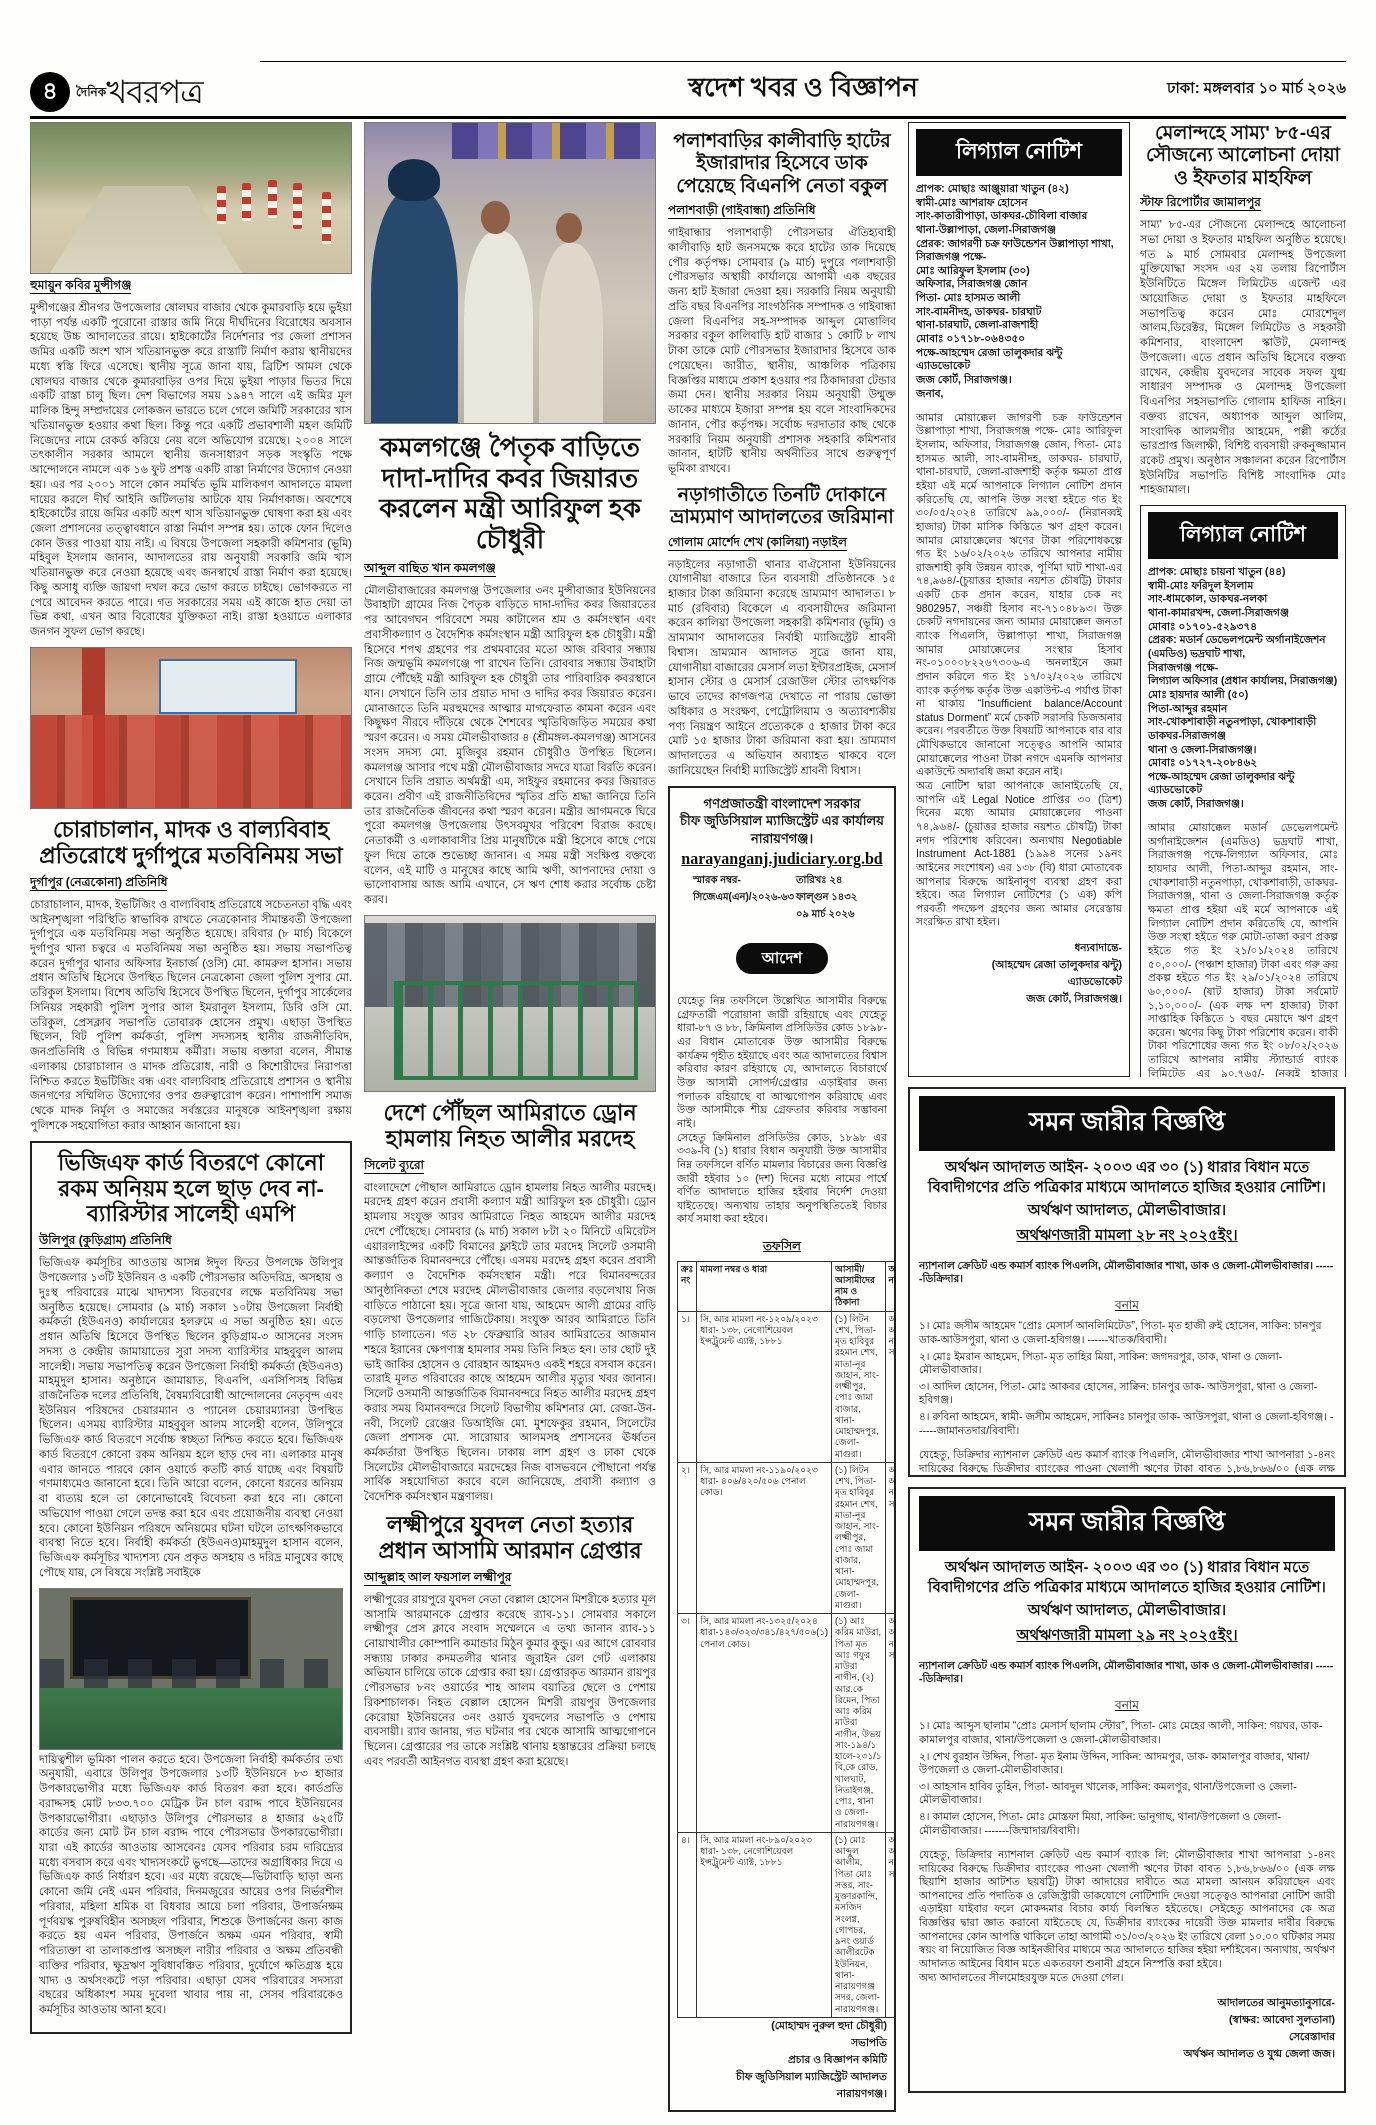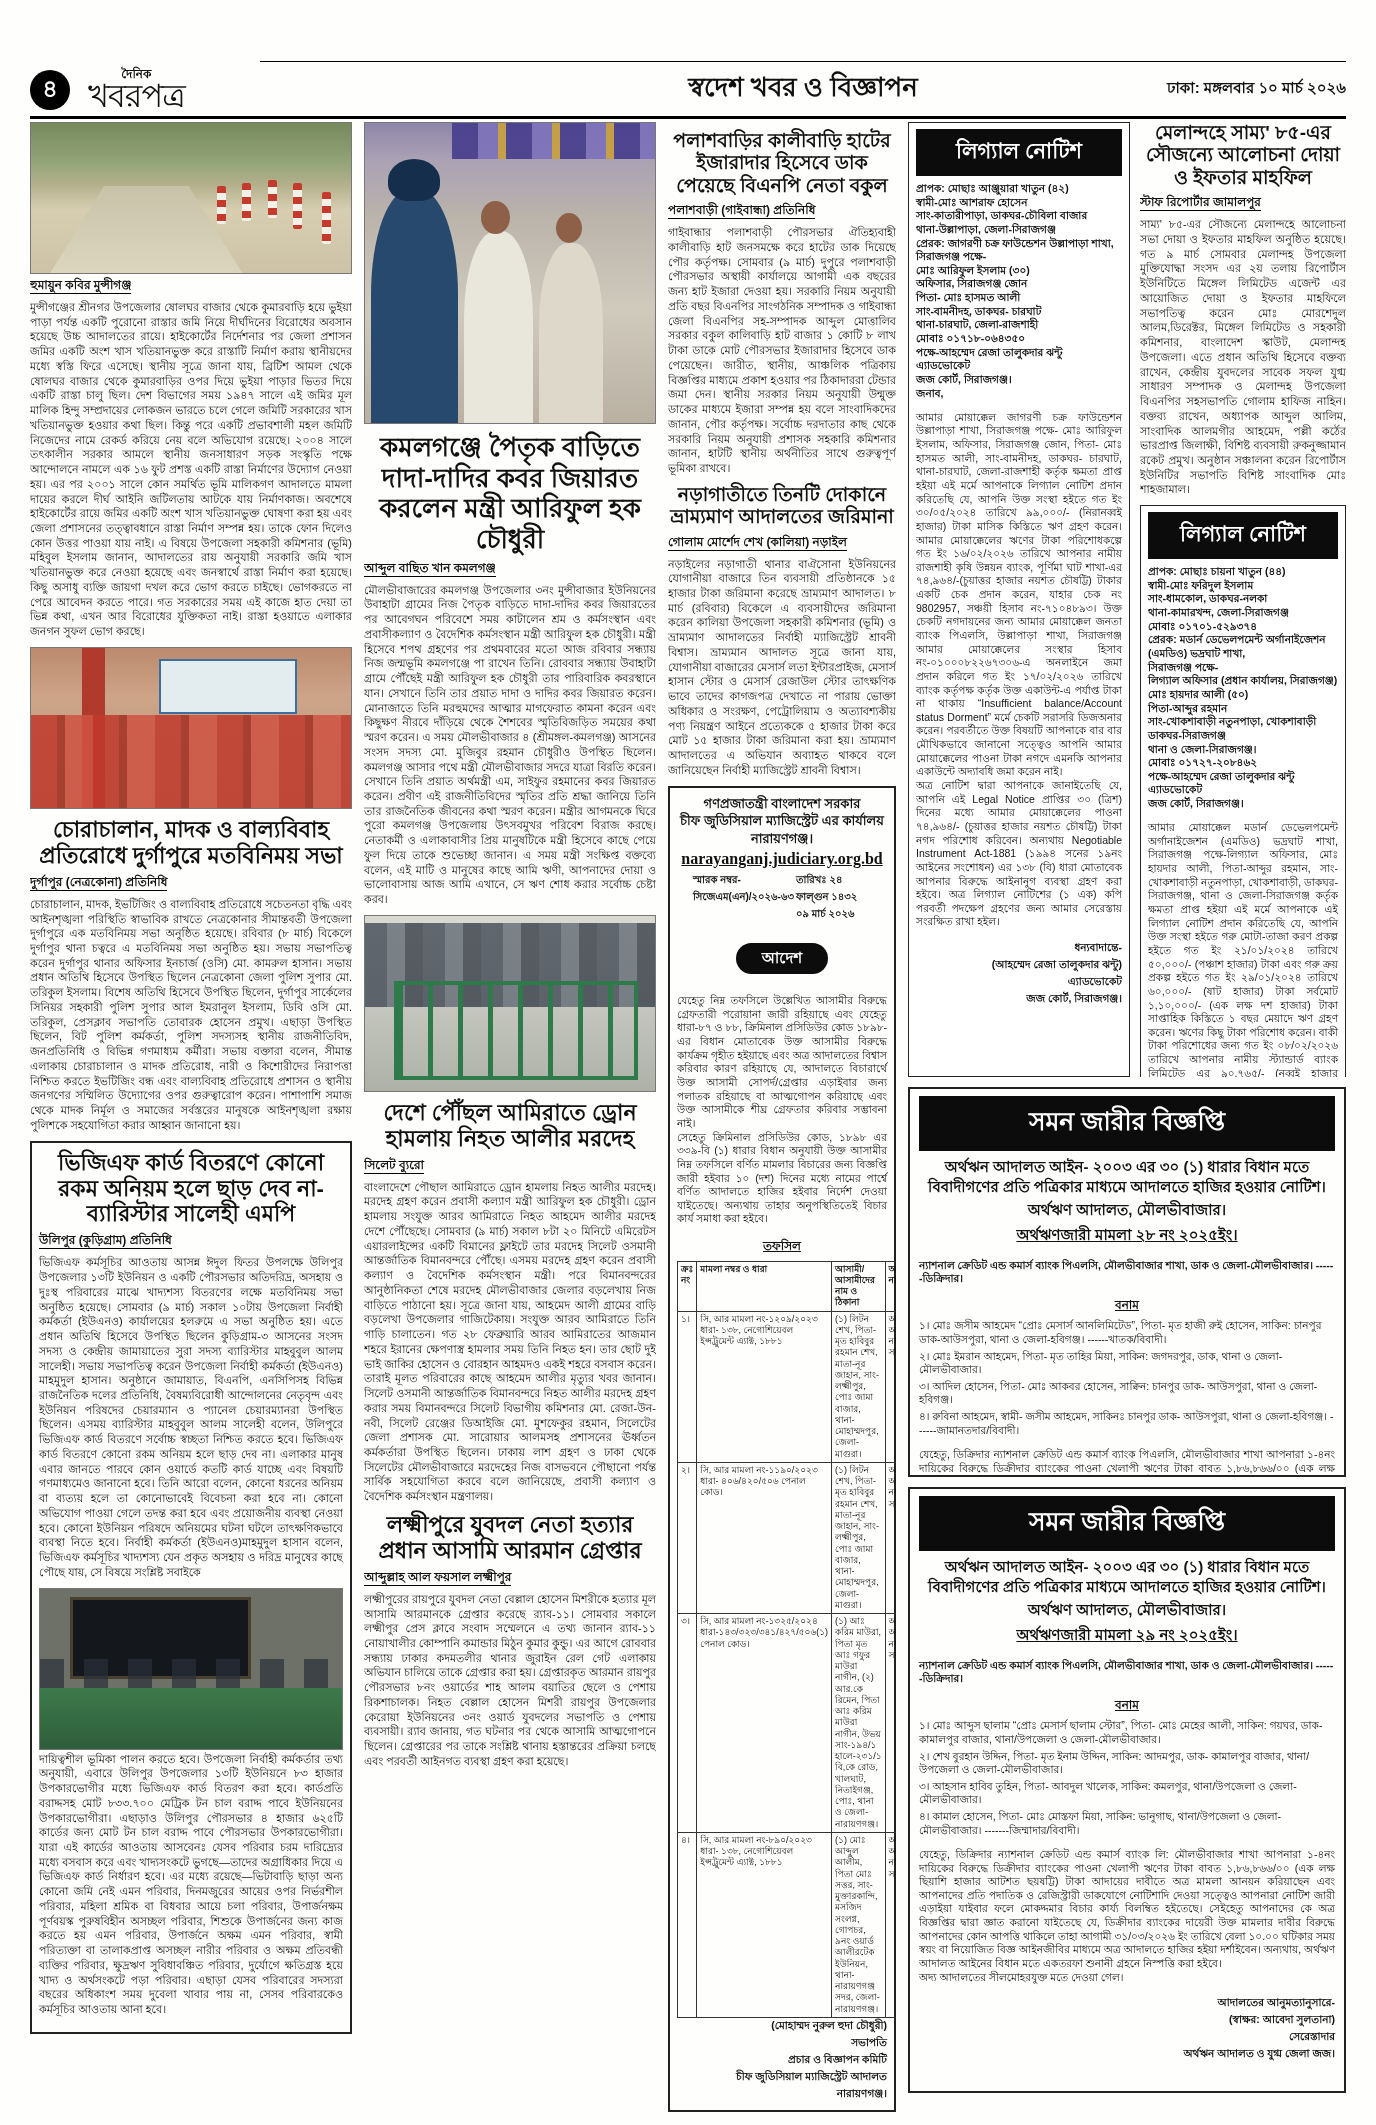--- a/index.html
+++ b/index.html
@@ -2,21 +2,21 @@
 <html><head>
 <meta charset="utf-8">
 <style>
   html,body{margin:0;padding:0;background:#e8e8e4;}
   body{font-family:"Liberation Sans","DejaVu Sans",sans-serif;color:#111;}
   .page{position:relative;width:1376px;height:2125px;background:#fefefc;margin:0 auto;overflow:hidden;}
   
   header{position:absolute;top:50px;left:30px;right:30px;height:66px;border-bottom:3px solid #000;display:flex;align-items:flex-end;}
   .mast{display:flex;align-items:center;gap:6px;padding-bottom:4px;min-width:230px;}
   .pgnum{width:40px;height:40px;border-radius:50%;background:#000;color:#fff;font-size:24px;font-weight:bold;display:flex;align-items:center;justify-content:center;}
-  .mastlogo{display:flex;flex-direction:column;line-height:1;margin-left:12px;}
+  .mastlogo{display:flex;flex-direction:row;line-height:1;}
   .mast-small{font-size:12px;font-weight:bold;align-self:center;}
   .mast-big{font-size:32px;font-weight:normal;letter-spacing:-1px;}
   .head-mid{flex:1;border-top:1.5px solid #000;height:54px;position:relative;display:flex;align-items:center;justify-content:center;}
   .section-title{font-size:26px;font-weight:bold;}
   .dateline{position:absolute;right:0;top:14px;font-size:15px;font-weight:bold;}
   
   main{position:absolute;top:122px;left:30px;right:30px;bottom:10px;display:flex;gap:12px;}
   .col{overflow:hidden;}
   .col1{width:322px;}
   .col2{width:292px;}
@@ -42,21 +42,21 @@
   .bar-md{font-size:21px;}
   .bar-lg{font-size:25px;}
   .lnotice{border:1.5px solid #222;padding:6px 7px;background:#fff;}
   .boxed{border:2px solid #222;padding:7px;margin-top:8px;}
   .summons{border:2px solid #222;padding:7px 9px;overflow:hidden;}
   .s1{height:372px;}
   .s2{height:588px;}
   .s-law{font-size:15px;font-weight:bold;text-align:center;line-height:1.3;margin:2px 0;}
   .s-court{font-size:15px;font-weight:bold;text-align:center;}
   .s-case{font-size:15px;font-weight:bold;text-align:center;text-decoration:underline;margin-bottom:4px;}
-  .versus{font-weight:bold;text-align:center;font-size:12px;margin:3px 0;text-decoration:underline;}
+  .versus{font-weight:normal;text-align:center;font-size:12px;margin:3px 0;text-decoration:underline;}
   .defendant{margin:3px 0;}
   
   .courtbox{border:2px solid #222;padding:7px;margin-top:8px;}
   .gov-lines{font-size:13px;font-weight:bold;text-align:center;line-height:1.35;}
   .court-url{font-family:"Liberation Serif","DejaVu Serif",serif;font-size:16px;font-weight:bold;text-align:center;text-decoration:underline;margin:3px 0;}
   .memo-row{display:flex;justify-content:space-between;font-size:10px;font-weight:bold;margin:4px 16px;}
   .order-pill{display:block;margin:20px auto;background:#0c0c0c;color:#fff;border-radius:16px;padding:3px 26px;font-weight:bold;font-size:15px;width:max-content;}
   .sched-title{font-weight:bold;text-decoration:underline;text-align:center;font-size:12px;margin:4px 0;}
   table.sched{border-collapse:collapse;width:100%;font-size:9px;line-height:1.25;}
   table.sched th,table.sched td{border:1px solid #333;padding:2px 3px;vertical-align:top;text-align:left;}

